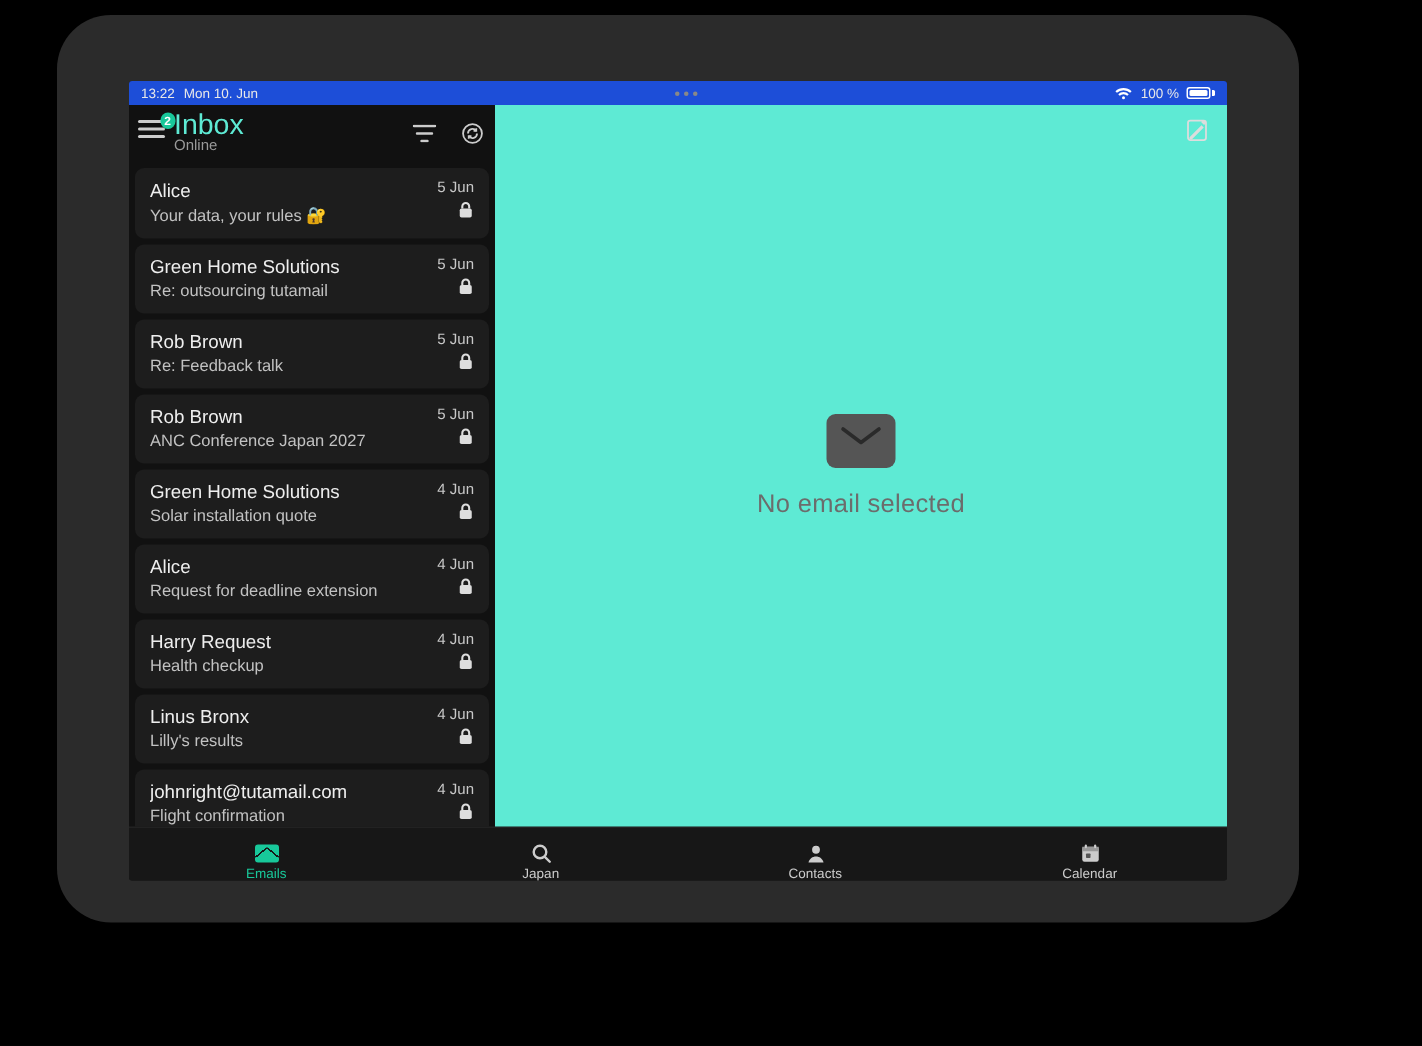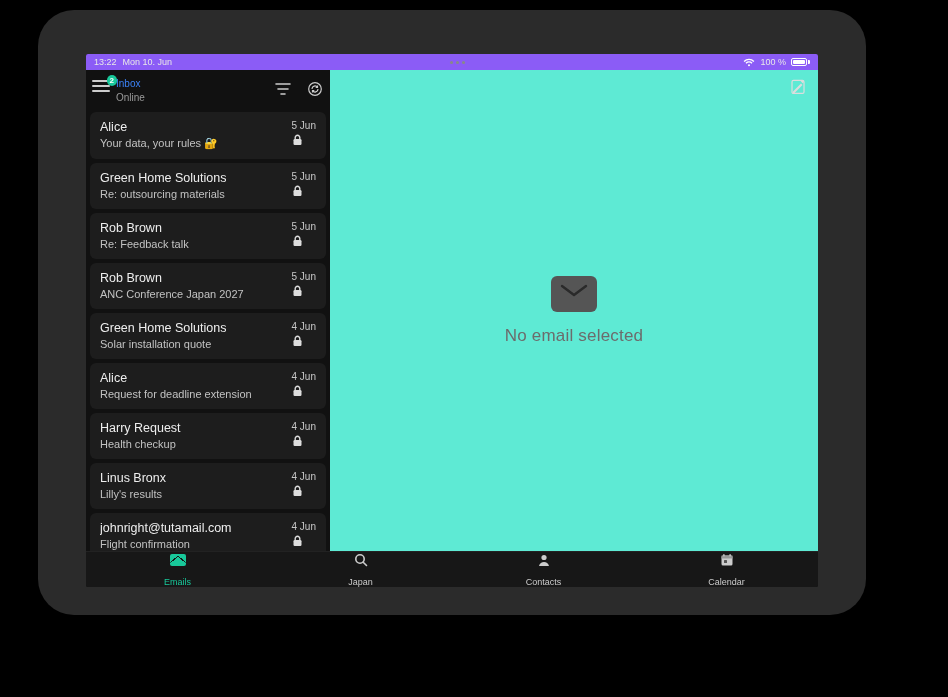--- a/index.html
+++ b/index.html
@@ -25,21 +25,21 @@
     flex-direction: column;
   }
   
   .statusbar {
     height: 16px;
     display: flex;
     align-items: center;
     padding: 0 8px;
     font-size: 9px;
     color: #e8e8e8;
-    background: #8b5cf6;
+    background: #1d4ed8;
     text-align: right;
   }
   .statusbar .sb-left { display: flex; gap: 6px; align-items: center; }
   .statusbar .sb-center { flex: 1; display: flex; justify-content: center; gap: 3px; color: #888;}
   .statusbar .sb-center span { width:3px; height:3px; background:#888; border-radius:50%;}
   .statusbar .sb-right { display: flex; gap: 5px; align-items: center; }
   .battery { display:inline-flex; align-items:center; }
   .battery .body{ width:16px; height:8px; border:1px solid #fff; border-radius:2px; position:relative; }
   .battery .body::after{ content:''; position:absolute; left:1px; top:1px; bottom:1px; right:1px; background:#fff; border-radius:1px;}
   .battery .cap{ width:2px; height:4px; background:#fff; margin-left:1px; border-radius:0 1px 1px 0;}
@@ -55,58 +55,58 @@
     display:flex; align-items:flex-start; padding:6px 6px 8px 6px;
   }
   .menu-burger { width:18px; display:flex; flex-direction:column; gap:3px; margin-top:4px; margin-right:6px; position:relative; cursor:pointer;}
   .menu-burger span{ height:2px; background:#ccc; border-radius:1px;}
   .badge {
     position:absolute; top:-5px; right:-7px; background:#18c89a; color:#fff;
     font-size:8px; font-weight:700; padding:0 3px; height:11px; line-height:11px;
     border-radius:6px;
   }
   .hdr-text { flex:1; }
-  .folder-title { color:#3b82f6; font-size:10px; font-weight:500; line-height:16px; }
+  .folder-title { color:#5eead4; font-size:19px; font-weight:500; line-height:16px; }
   .folder-sub { color:#9a9a9a; font-size:10px; line-height:12px; }
   .hdr-icons { display:flex; gap:14px; align-items:center; padding-top:4px; color:#ccc; }
   .icon-btn { width:18px; height:18px; display:flex; align-items:center; justify-content:center; cursor:pointer; }
 
   .list { flex:1; overflow:hidden; padding:0 4px; }
   .email-item {
     background:#1d1d1d;
     border-radius:6px;
     margin-bottom:4px;
     padding:8px 10px 9px 10px;
     display:flex; justify-content:space-between;
     cursor:pointer;
   }
   .email-item .col { display:flex; flex-direction:column; gap:3px; min-width:0;}
   .email-item .sender { color:#eee; font-size:12.5px; white-space:nowrap; overflow:hidden; text-overflow:ellipsis;}
   .email-item .subject { color:#c2c2c2; font-size:11px; white-space:nowrap; overflow:hidden; text-overflow:ellipsis;}
-  .email-item .meta { text-align:right; display:flex; flex-direction:column; gap:3px; flex-shrink:0; margin-left:8px;}
+  .email-item .meta { text-align:right; display:flex; flex-direction:column; align-items:flex-end; gap:3px; flex-shrink:0; margin-left:8px;}
   .email-item .date { color:#c8c8c8; font-size:10px;}
   .lock { font-size:11px; color:#ddd; }
 
   .main {
     flex:1; background:#5eead4;
     display:flex; flex-direction:column; align-items:center; justify-content:center;
     position:relative;
     color:#6c6c6c;
   }
   .main .compose { position:absolute; top:8px; right:10px; color:#ddd; cursor:pointer;}
   .empty-icon {
     width:46px; height:36px; border-radius:6px; background:#555;
     display:flex; align-items:center; justify-content:center; margin-bottom:14px;
   }
   .empty-text { color:#6c6c6c; font-size:17px; letter-spacing:0.2px;}
 
   .tabbar {
     height:36px; background:#171717; display:flex; border-top:1px solid #222;
   }
-  .tab { flex:1; display:flex; flex-direction:column; align-items:center; justify-content:space-between; gap:1px; cursor:pointer;}
+  .tab { flex:1; display:flex; flex-direction:column; align-items:center; justify-content:flex-end; gap:1px; cursor:pointer;}
   .tab .ticon { height:15px; display:flex; align-items:center; justify-content:center;}
   .tab .tlabel { font-size:9px; color:#ccc;}
   .tab.active .tlabel { color:#18c89a;}
   .env-icon { width:16px; height:12px; border:1.6px solid #ccc; border-radius:2px; position:relative; }
   .env-icon::after{ content:''; position:absolute; left:0; right:0; top:0; height:100%; background:
     linear-gradient(to bottom right, transparent 48%, #ccc 48%, #ccc 54%, transparent 54%) left/50% 55% no-repeat,
     linear-gradient(to bottom left, transparent 48%, #ccc 48%, #ccc 54%, transparent 54%) right/50% 55% no-repeat;
   }
   .tab.active .env-icon{ border:none; background:#18c89a; }
   .tab.active .env-icon::after{
@@ -189,21 +189,21 @@
                     <svg width="11" height="12" viewBox="0 0 11 12">
                       <rect x="1.5" y="5" width="8" height="6" rx="1.2" fill="#ddd"></rect>
                       <path d="M3.2 5V3.6a2.3 2.3 0 114.6 0V5" stroke="#ddd" stroke-width="1.4" fill="none"></path>
                     </svg>
                   </div>
                 </div>
               </div>
               <div class="email-item">
                 <div class="col">
                   <div class="sender">Green Home Solutions</div>
-                  <div class="subject">Re: outsourcing materials</div>
+                  <div class="subject">Re: outsourcing tutamail</div>
                 </div>
                 <div class="meta">
                   <div class="date">5 Jun</div>
                   <div class="lock">
                     <svg width="11" height="12" viewBox="0 0 11 12">
                       <rect x="1.5" y="5" width="8" height="6" rx="1.2" fill="#ddd"></rect>
                       <path d="M3.2 5V3.6a2.3 2.3 0 114.6 0V5" stroke="#ddd" stroke-width="1.4" fill="none"></path>
                     </svg>
                   </div>
                 </div>

